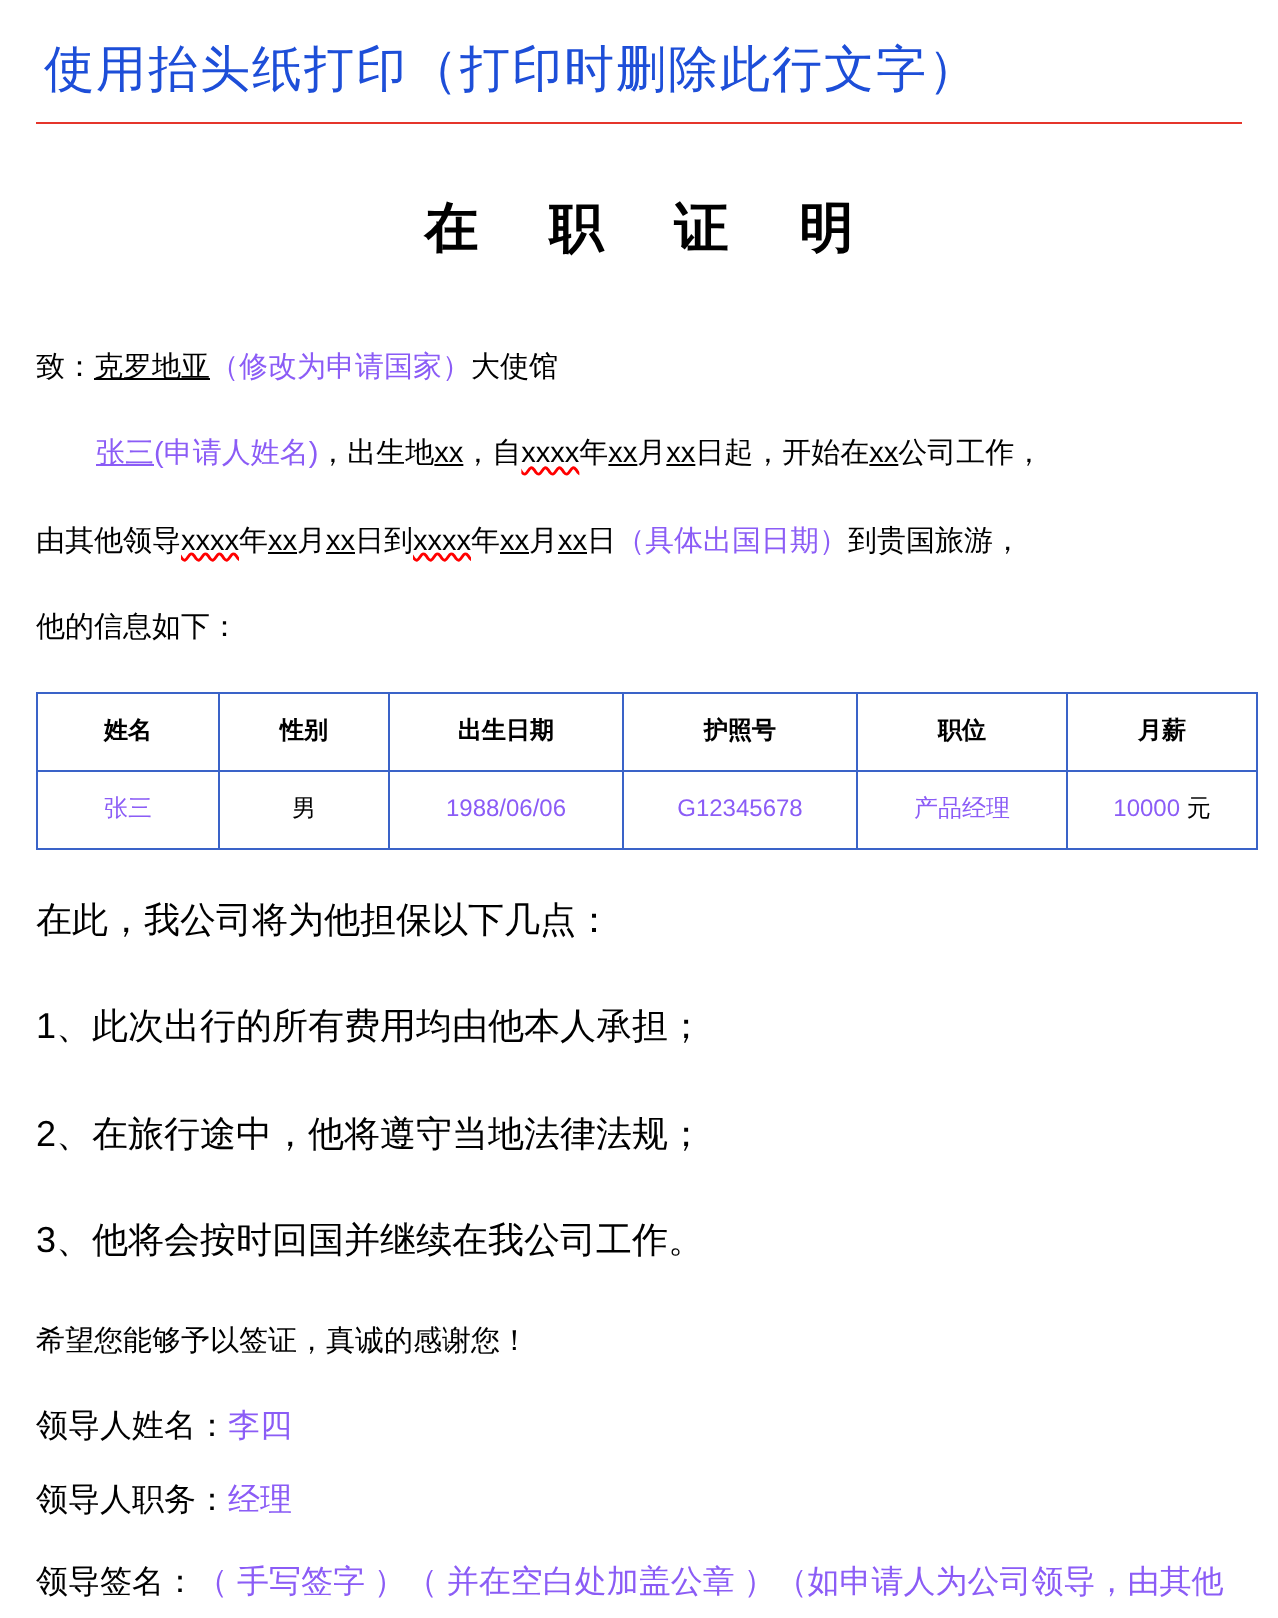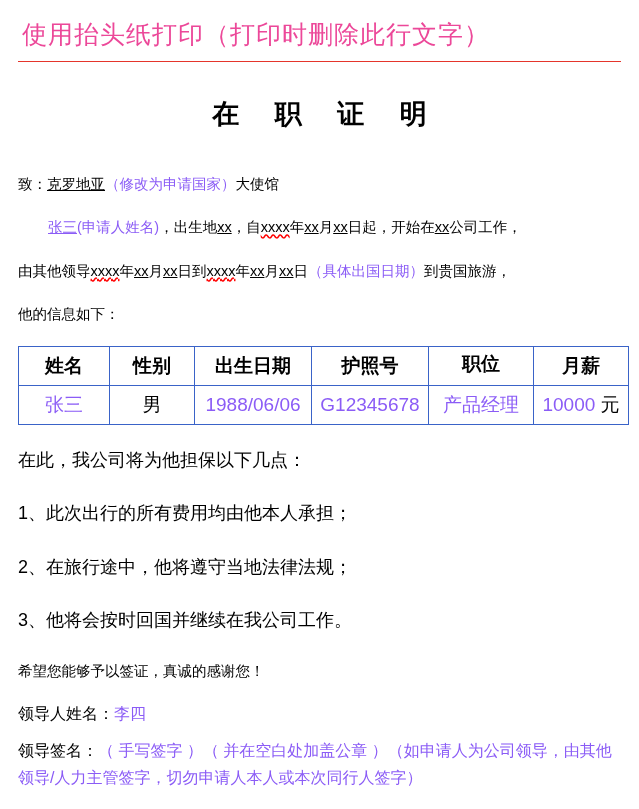--- a/index.html
+++ b/index.html
@@ -14,21 +14,21 @@
     color: #000000;
     overflow: hidden;
     position: relative;
   }
   .page {
     padding: 14px 18px 0 18px;
     box-sizing: border-box;
     width: 639px;
   }
   .header-note {
-    color: #ec4899;
+    color: #1d4ed8;
     font-size: 25px;
     letter-spacing: 1px;
     text-align: left;
     margin: 4px 0 0 4px;
     white-space: nowrap;
     font-weight: 400;
   }
   .hr {
     border: none;
     border-top: 1px solid #e5352b;
@@ -69,32 +69,32 @@
   table.info {
     border-collapse: collapse;
     width: 580px;
     margin: 4px 0 20px 0;
     table-layout: fixed;
   }
   table.info th, table.info td {
     border: 1px solid #3a63c8;
     height: 38px;
     text-align: center;
-    font-size: 19px;
+    font-size: 12px;
     font-weight: normal;
     padding: 0 2px;
   }
   table.info th {
     font-weight: bold;
   }
   .col1 { width: 86px; }
   .col2 { width: 80px; }
   .col3 { width: 112px; }
   .col4 { width: 112px; }
-  .col5 { width: 100px; font-family: Liberation Mono, monospace; }
+  .col5 { width: 100px; }
   .col6 { width: 90px; }
   .list-para {
     margin: 0 0 22px 0;
     font-size: 18px;
   }
   .small-gap {
     margin: 0 0 16px 0;
     font-size: 14.5px;
   }
   .tail {
@@ -161,20 +161,23 @@
     <p class="list-para">1、此次出行的所有费用均由他本人承担；</p>
     <p class="list-para">2、在旅行途中，他将遵守当地法律法规；</p>
     <p class="list-para">3、他将会按时回国并继续在我公司工作。</p>
 
     <p class="small-gap">希望您能够予以签证，真诚的感谢您！</p>
 
     <div class="tail">
       <p class="tail-line">
         <span>领导人姓名：</span><span class="red">李四</span>
       </p>
+      <p class="tail-line" style="margin-bottom:14px">
+        <span>领导人职务：</span><span class="red">经理</span>
+      </p>
       <p class="tail-line" style="margin-bottom:4px">
         <span>领导签名：</span><span class="red">（ 手写签字 ）</span><span class="red">（ 并在空白处加盖公章 ）</span><span class="red">（如申请人为公司领导，由其他领导/人力主管签字，切勿申请人本人或本次同行人签字）</span>
       </p>
       <p class="tail-line">
         
       </p>
 
     </div>
 
   </div>

